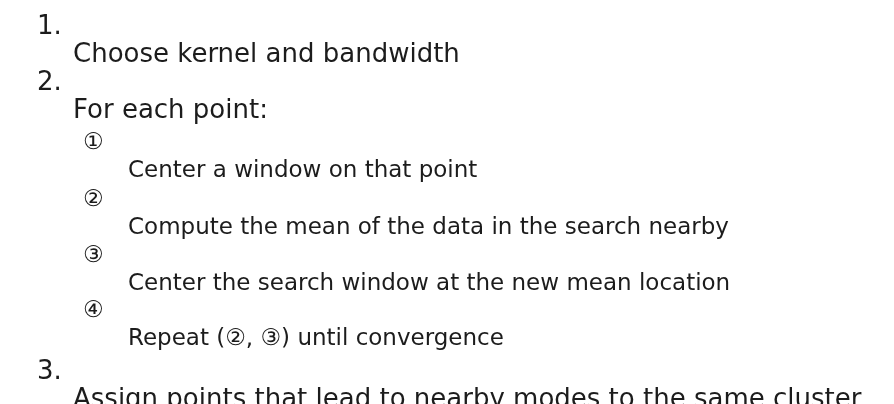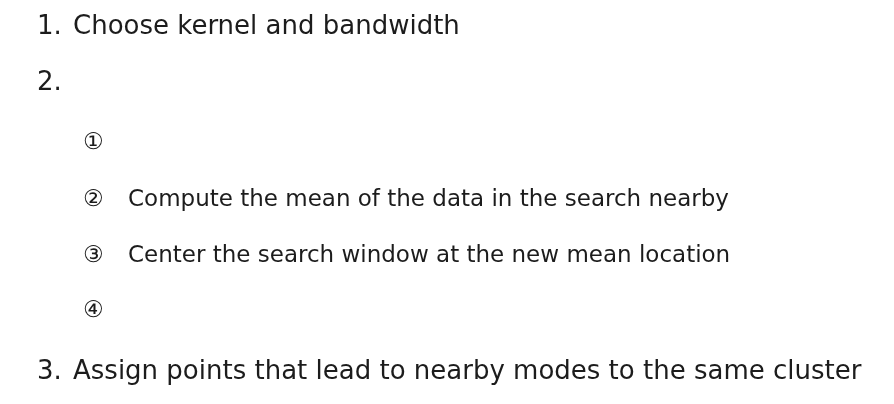--- a/index.html
+++ b/index.html
@@ -39,52 +39,56 @@
     left: 83px;
     font-size: 23px;
   }
   .row.sub .marker {
     display: inline-block;
     width: 45px;
     flex: 0 0 45px;
   }
   .text {
     display: inline-block;
+    margin-top: 28px;
   }
 </style>
 </head>
 <body style="background: rgb(255, 255, 255); color: rgb(28, 28, 28);">
 
 <div class="slide">
 
   <div class="row main" style="top:12px">
     <span class="marker">1.</span>
     <span class="text">Choose kernel and bandwidth</span>
   </div>
 
   <div class="row main" style="top:68px">
     <span class="marker">2.</span>
+    <span class="text">For each point:</span>
   </div>
 
   <div class="row sub" style="top:130px">
     <span class="marker">①</span>
+    <span class="text">Center a window on that point</span>
   </div>
 
   <div class="row sub" style="top:187px">
     <span class="marker">②</span>
     <span class="text">Compute the mean of the data in the search nearby</span>
   </div>
 
   <div class="row sub" style="top:243px">
     <span class="marker">③</span>
     <span class="text">Center the search window at the new mean location</span>
   </div>
 
   <div class="row sub" style="top:298px">
     <span class="marker">④</span>
+    <span class="text">Repeat (②, ③) until convergence</span>
   </div>
 
   <div class="row main" style="top:357px">
     <span class="marker">3.</span>
     <span class="text">Assign points that lead to nearby modes to the same cluster</span>
   </div>
 
 </div>
 
 </body></html>

